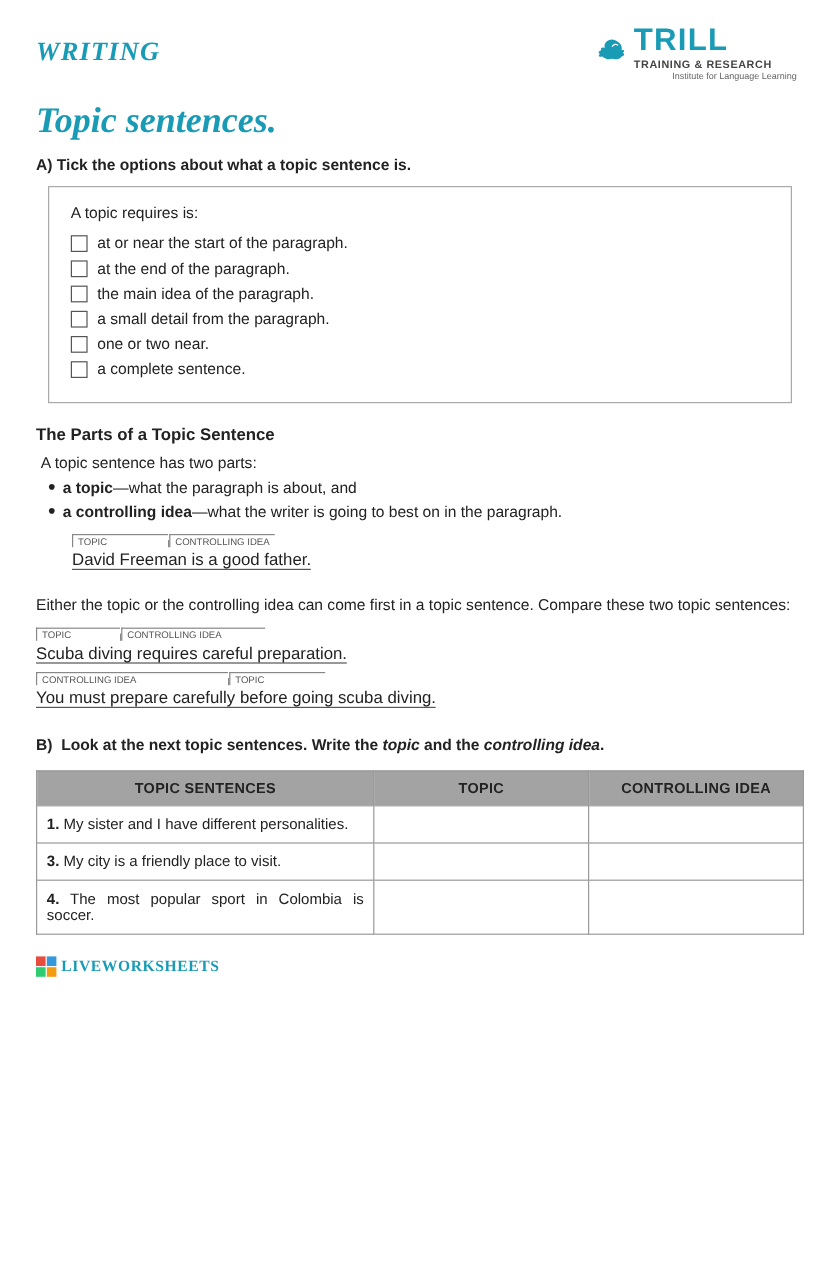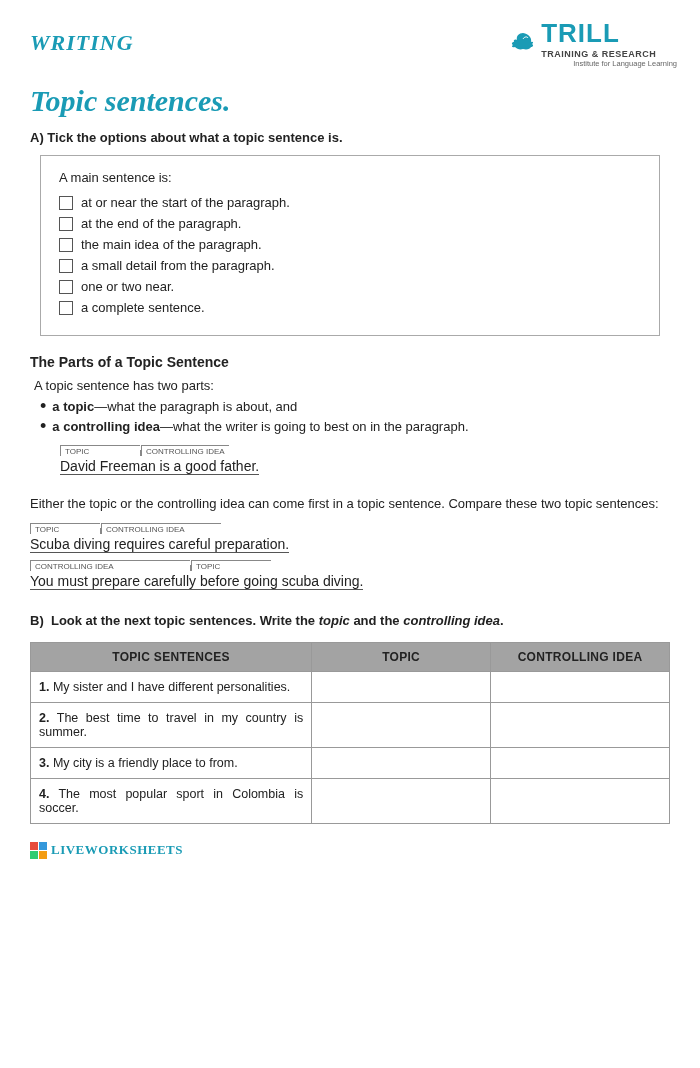--- a/index.html
+++ b/index.html
@@ -11,21 +11,21 @@
       width: 700px;
       min-height: 1068px;
       padding: 0;
     }
 
     
     .header {
       display: flex;
       align-items: center;
       justify-content: space-between;
-      padding: 18px 23px 6px 30px;
+      padding: 18px 36px 6px 30px;
       border-bottom: none;
     }
     .header-writing {
       font-family: 'Georgia', serif;
       font-style: italic;
       font-weight: bold;
       font-size: 22px;
       color: #1a9bb5;
       letter-spacing: 1px;
     }
@@ -234,21 +234,21 @@
       </div>
     </div>
   </div>
 </div>
 
 <div class="page-title">Topic sentences.</div>
 
 <div class="section-a">
   <div class="section-a-label">A)  Tick the options about what a topic sentence is.</div>
   <div class="definition-box">
-    <div class="definition-box-title">A main sentence is:</div>
+    <div class="definition-box-title">A topic requires is:</div>
 
     <div class="checkbox-item">
       <span class="checkbox-square"></span>
       <span>at or near the start of the paragraph.</span>
     </div>
     <div class="checkbox-item">
       <span class="checkbox-square"></span>
       <span>at the end of the paragraph.</span>
     </div>
     <div class="checkbox-item">
@@ -360,30 +360,22 @@
       <tr>
         <td class="col-topic-sentences">
           <span class="row-num">1.</span>
           <span>My sister and I have different personalities.</span>
         </td>
         <td class="col-topic"></td>
         <td class="col-controlling"></td>
       </tr>
       <tr>
         <td class="col-topic-sentences">
-          <span class="row-num">2.</span>
-          <span>The best time to travel in my country is summer.</span>
-        </td>
-        <td class="col-topic"></td>
-        <td class="col-controlling"></td>
-      </tr>
-      <tr>
-        <td class="col-topic-sentences">
           <span class="row-num">3.</span>
-          <span>My city is a friendly place to from.</span>
+          <span>My city is a friendly place to visit.</span>
         </td>
         <td class="col-topic"></td>
         <td class="col-controlling"></td>
       </tr>
       <tr>
         <td class="col-topic-sentences">
           <span class="row-num">4.</span>
           <span>The most popular sport in Colombia is soccer.</span>
         </td>
         <td class="col-topic"></td>

